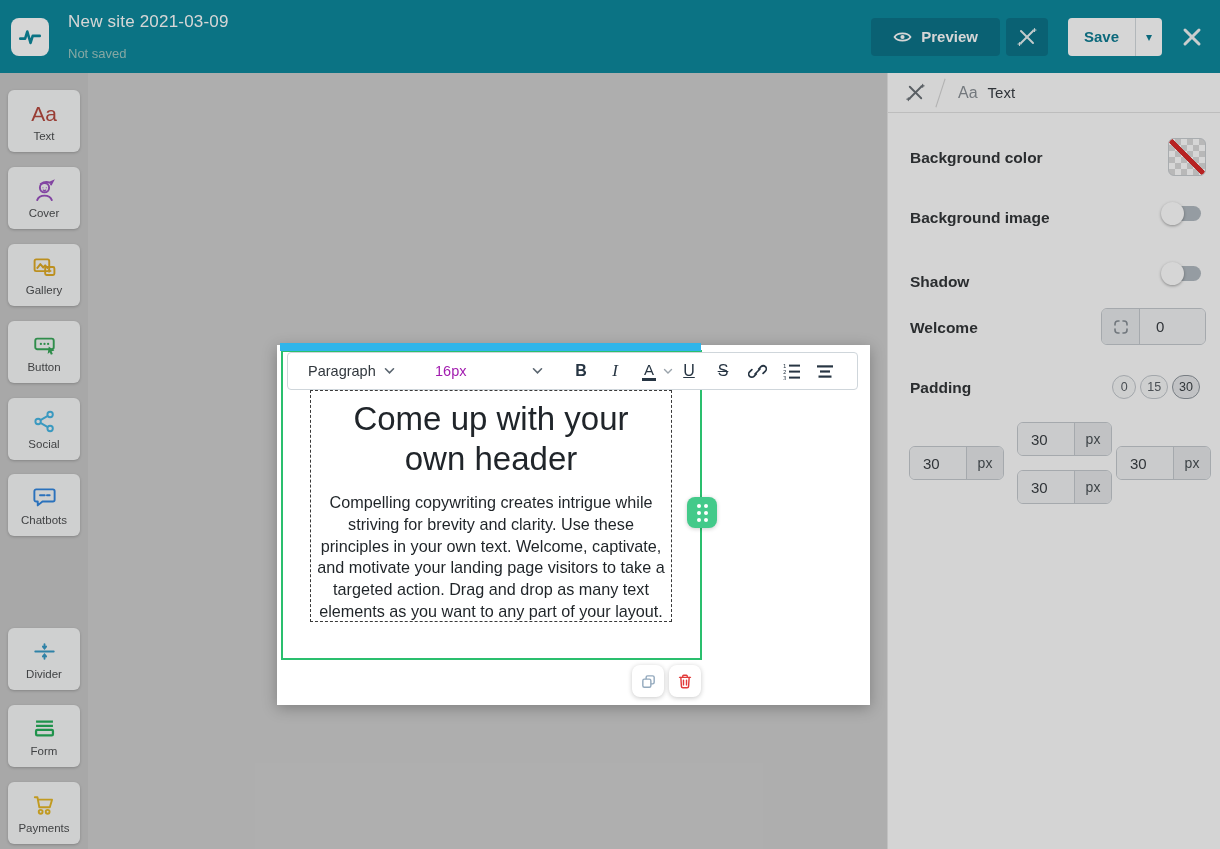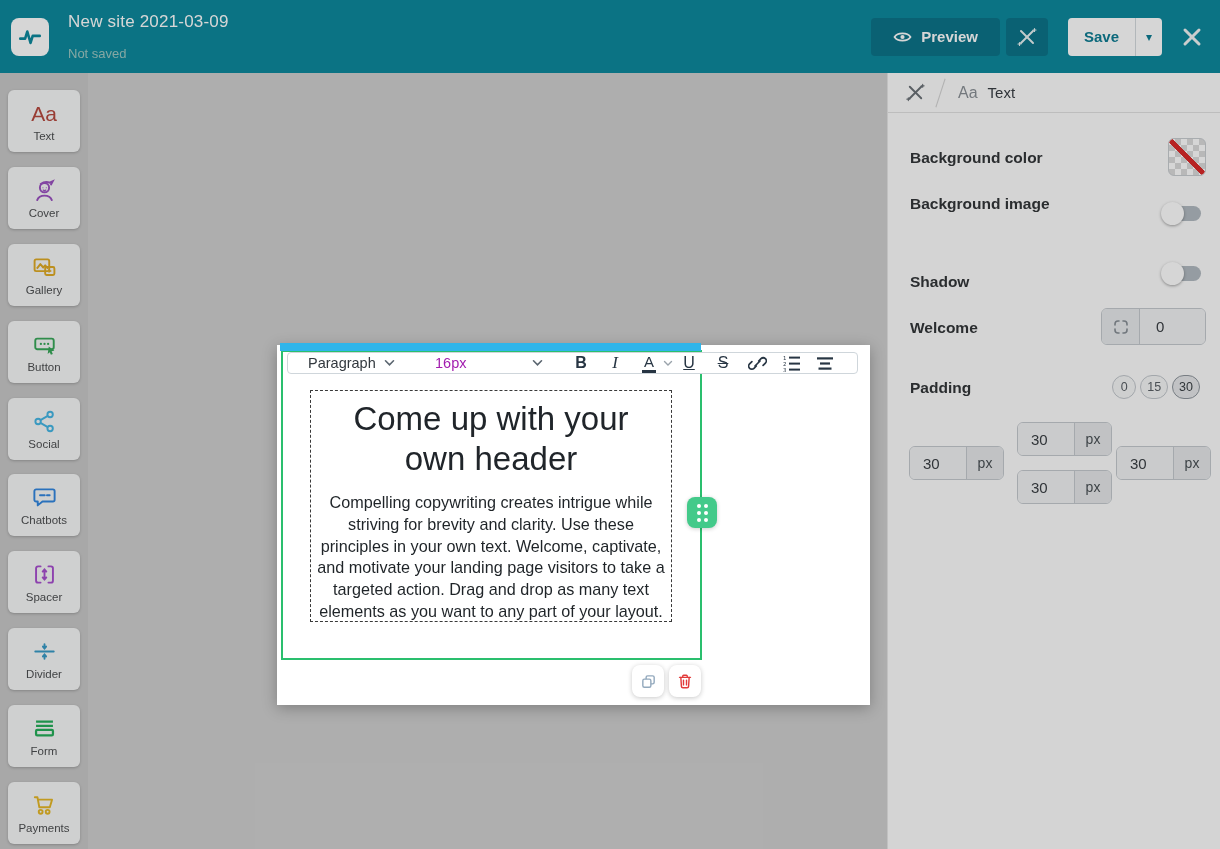--- a/index.html
+++ b/index.html
@@ -31,21 +31,21 @@
   .canvas { position:absolute; left:88px; top:73px; right:333px; bottom:0; background:#d0d0d0; }
   .cover { position:absolute; left:192px; top:20px; width:421px; height:250px; background:#2496cf; display:flex; flex-direction:column; align-items:center; cursor:pointer; }
   .avatar { margin-top:30px; width:100px; height:100px; border-radius:50%; background:#c9d2d7; display:flex; align-items:center; justify-content:center; }
   .cover-name { margin-top:21px; font-size:36px; letter-spacing:1px; color:#23282c; }
   .cover-role { margin-top:15px; font-size:16px; color:#2b3135; }
   .hover-strip { position:absolute; left:192px; top:270px; width:421px; height:8px; background:#2fb5ea; z-index:52; }
 
   
   .edit-card { position:absolute; left:189px; top:272px; width:593px; height:360px; background:#ffffff; box-shadow:0 3px 14px rgba(0,0,0,.28); z-index:50; }
   .sel-frame { position:absolute; left:4px; top:5px; width:421px; height:310px; border:2px solid #2abf6e; z-index:1; }
-  .rt-toolbar { position:absolute; left:10px; top:7px; width:571px; height:22px; background:#fff; border:1px solid #cfd6db; border-radius:4px; display:flex; align-items:center; z-index:3; color:#273543; }
+  .rt-toolbar { position:absolute; left:10px; top:7px; width:571px; height:38px; background:#fff; border:1px solid #cfd6db; border-radius:4px; display:flex; align-items:center; z-index:3; color:#273543; }
   .tb-style { margin-left:20px; width:76px; font-size:14.5px; color:#32383e; cursor:pointer; }
   .tb-size { margin-left:40px; width:42px; font-size:14.5px; color:#a21caf; cursor:pointer; }
   .tb-chev { cursor:pointer; display:flex; align-items:center; }
   .tb-chev.size-gap { margin-left:55px; }
   .tb-btn { width:24px; margin-left:10px; text-align:center; font-size:16px; cursor:pointer; color:#273543; display:flex; align-items:center; justify-content:center; height:26px; }
   .tb-btn.first { margin-left:26px; }
   .g-bold { font-weight:bold; }
   .g-italic { font-style:italic; font-family:"Liberation Serif","DejaVu Serif",serif; font-size:17px; }
   .g-color { border-bottom:3px solid #273543; line-height:1; padding:0 2px 1px; font-size:15px; }
   .g-under { text-decoration:underline; }
@@ -207,30 +207,20 @@
     </div>
     <div class="sb-item" style="top:401px">
       <span class="sb-ico">
         <svg width="27" height="27" viewBox="0 0 24 24" fill="none" stroke="#3387e0" stroke-width="1.7" stroke-linejoin="round">
             <path d="M4.6 4.8 h14.8 a1.6 1.6 0 0 1 1.6 1.6 v7.6 a1.6 1.6 0 0 1 -1.6 1.6 H10.2 L6 19 v-3.4 H4.6 A1.6 1.6 0 0 1 3 14 V6.4 a1.6 1.6 0 0 1 1.6-1.6 z"></path>
             <path d="M8 10 h4.2 M14.2 10 h2.4" stroke-linecap="round"></path>
           </svg>
       </span>
       <span class="sb-label">Chatbots</span>
     </div>
-    <div class="sb-item" style="top:478px">
-      <span class="sb-ico">
-        <svg width="27" height="27" viewBox="0 0 24 24" fill="none" stroke="#a94fd0" stroke-width="1.7" stroke-linecap="round">
-            <path d="M8.5 4.8 H6.2 A1.7 1.7 0 0 0 4.5 6.5 v11 a1.7 1.7 0 0 0 1.7 1.7 h2.3"></path>
-            <path d="M15.5 4.8 h2.3 a1.7 1.7 0 0 1 1.7 1.7 v11 a1.7 1.7 0 0 1 -1.7 1.7 h-2.3"></path>
-            <path d="M12 7.6 v8.8 M10.4 9.4 L12 7.5 13.6 9.4 M10.4 14.6 L12 16.5 13.6 14.6"></path>
-          </svg>
-      </span>
-      <span class="sb-label">Spacer</span>
-    </div>
     <div class="sb-item" style="top:555px">
       <span class="sb-ico">
         <svg width="27" height="27" viewBox="0 0 24 24" fill="none" stroke="#389bc7" stroke-width="1.7" stroke-linecap="round">
             <path d="M3.8 12 h16.4"></path>
             <path d="M12 5.6 v3.6 M10.6 7.6 L12 9.3 13.4 7.6"></path>
             <path d="M12 18.4 v-3.6 M10.6 16.4 L12 14.7 13.4 16.4"></path>
           </svg>
       </span>
       <span class="sb-label">Divider</span>
     </div>
@@ -373,21 +363,21 @@
         </span>
       </div>
       <div class="crumb-sep"></div>
       <span class="crumb-aa">Aa</span>
       <span class="crumb-cur">Text</span>
     </div>
 
     <div class="p-label" style="top:76px">Background color</div>
     <div class="swatch"></div>
 
-    <div class="p-label" style="top:122px">Background image</div>
+    <div class="p-label" style="top:136px">Background image</div>
     <div class="toggle" style="top:133px"></div>
 
     <div class="p-label" style="top:200px">Shadow</div>
     <div class="toggle" style="top:193px"></div>
 
     <div class="p-label" style="top:246px">Welcome</div>
     <div class="rounding-ctl">
       <div class="rc-icon">
         <svg width="18" height="18" viewBox="0 0 18 18" fill="none" stroke="#878e95" stroke-width="1.6" stroke-linecap="round">
             <path d="M3 7 V6 a3 3 0 0 1 3 -3 h1"></path>

